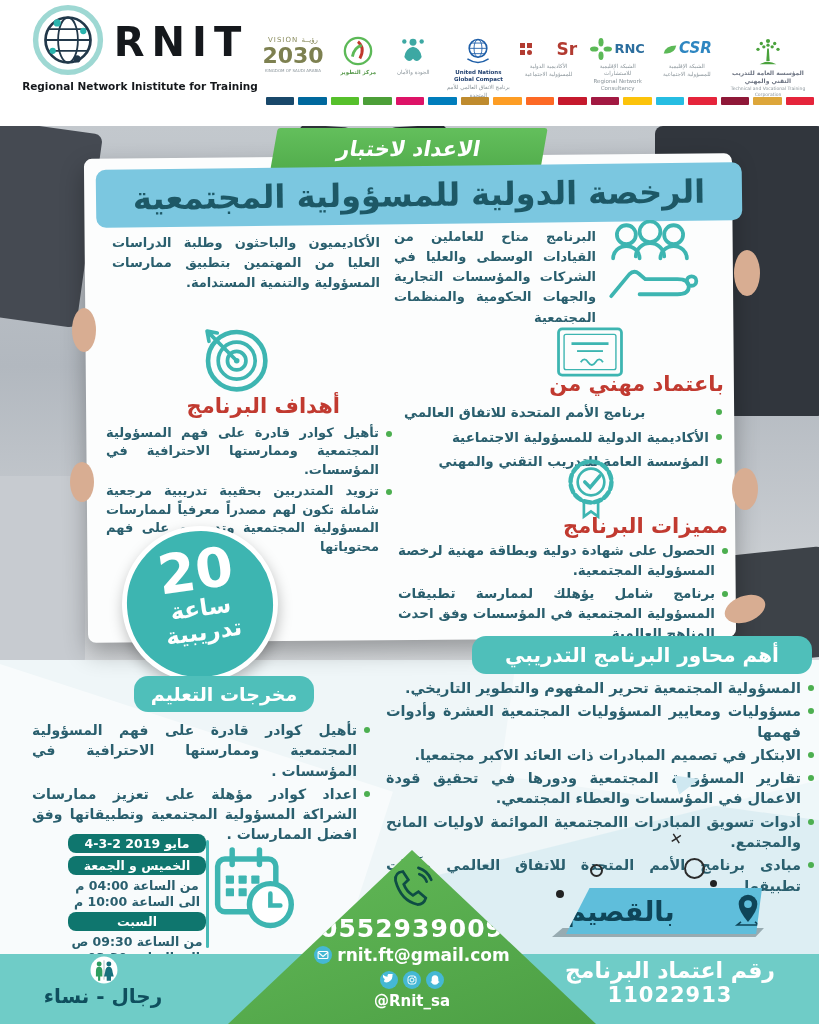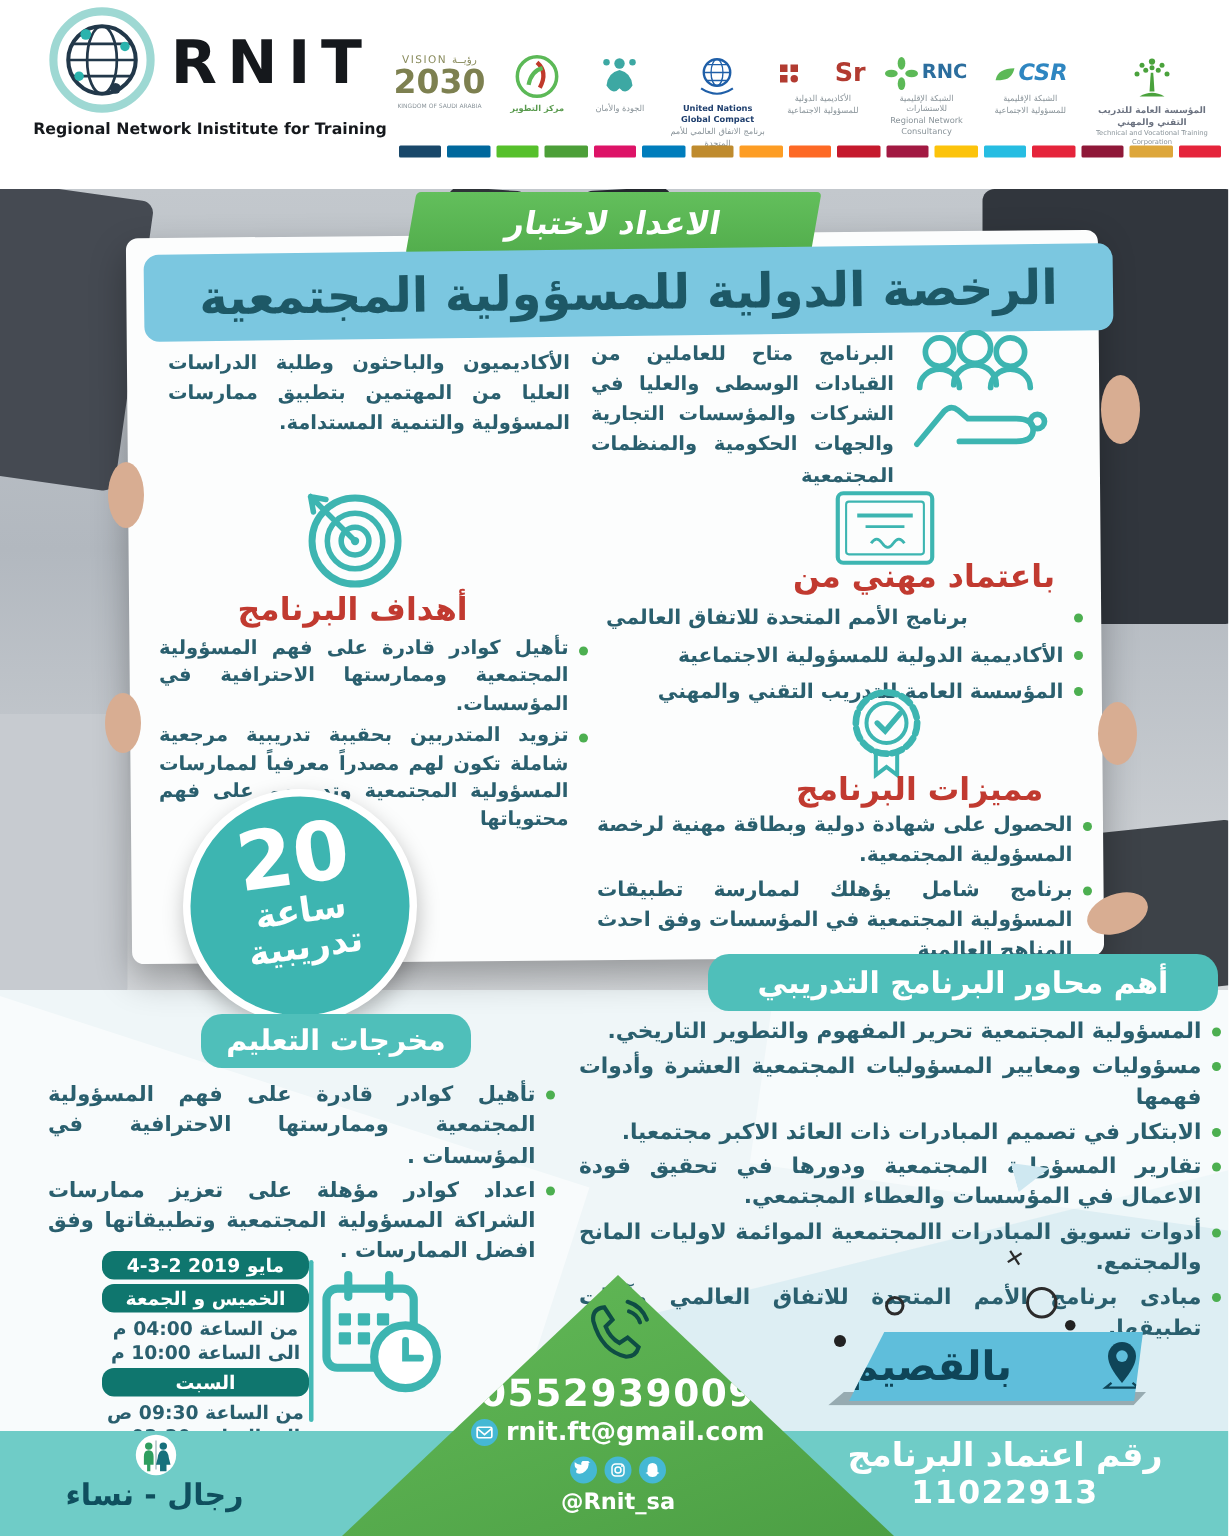--- a/index.html
+++ b/index.html
@@ -18,21 +18,21 @@
   .photo{left:0;top:126px;width:819px;height:534px;background:linear-gradient(180deg,#c3c8cd 0%,#b2b8bf 45%,#d6d9dc 100%);overflow:hidden;}
   .sil{position:absolute;border-radius:8px;}
   .hand{position:absolute;background:#d8ad92;border-radius:50%;}
   .board{left:86px;top:156px;width:648px;height:484px;background:#fcfdfd;border-radius:8px;transform:rotate(-0.5deg);box-shadow:0 10px 24px rgba(0,0,0,.30);z-index:2;}
   .ribbon{left:274px;top:128px;width:270px;height:42px;background:linear-gradient(180deg,#63bf5c,#52ad4c);transform:skewX(-10deg);border-radius:3px;z-index:4;
           color:#fff;font-weight:800;font-size:21px;text-align:center;line-height:42px;direction:rtl;}
   .titlebar{left:96px;top:166px;width:646px;height:58px;background:#7bc7e0;border-radius:10px;transform:rotate(-0.7deg);z-index:4;
           color:#1d5866;font-weight:800;font-size:32px;text-align:center;line-height:58px;direction:rtl;}
   .ar{direction:rtl;font-weight:700;color:#2a5f6e;text-align:justify;}
   .z5{z-index:5;}
-  .red-h{color:#c13a30;font-weight:800;text-align:center;direction:rtl;}
+  .red-h{color:#c13a30;font-weight:800;direction:rtl;}
   ul.dotlist{list-style:none;margin:0;padding:0;direction:rtl;}
   ul.dotlist li{position:relative;padding-right:13px;margin-bottom:3px;text-align:justify;font-weight:700;color:#2a5f6e;}
   ul.dotlist li::before{content:"";position:absolute;right:0;top:7px;width:6px;height:6px;border-radius:50%;background:#4caf50;}
   .hours{left:122px;top:526px;width:146px;height:146px;border-radius:50%;background:#3db5b1;border:5px solid #fff;box-shadow:0 6px 14px rgba(0,0,0,.25);
          z-index:6;color:#fff;text-align:center;transform:rotate(-8deg);}
   .hours .num{font-size:54px;font-weight:800;line-height:.95;margin-top:14px;}
   .hours .w{font-size:23px;font-weight:800;line-height:1.05;}
   
   .lower{left:0;top:660px;width:819px;height:364px;background:#eff6f8;overflow:hidden;}
   .poly{position:absolute;}

